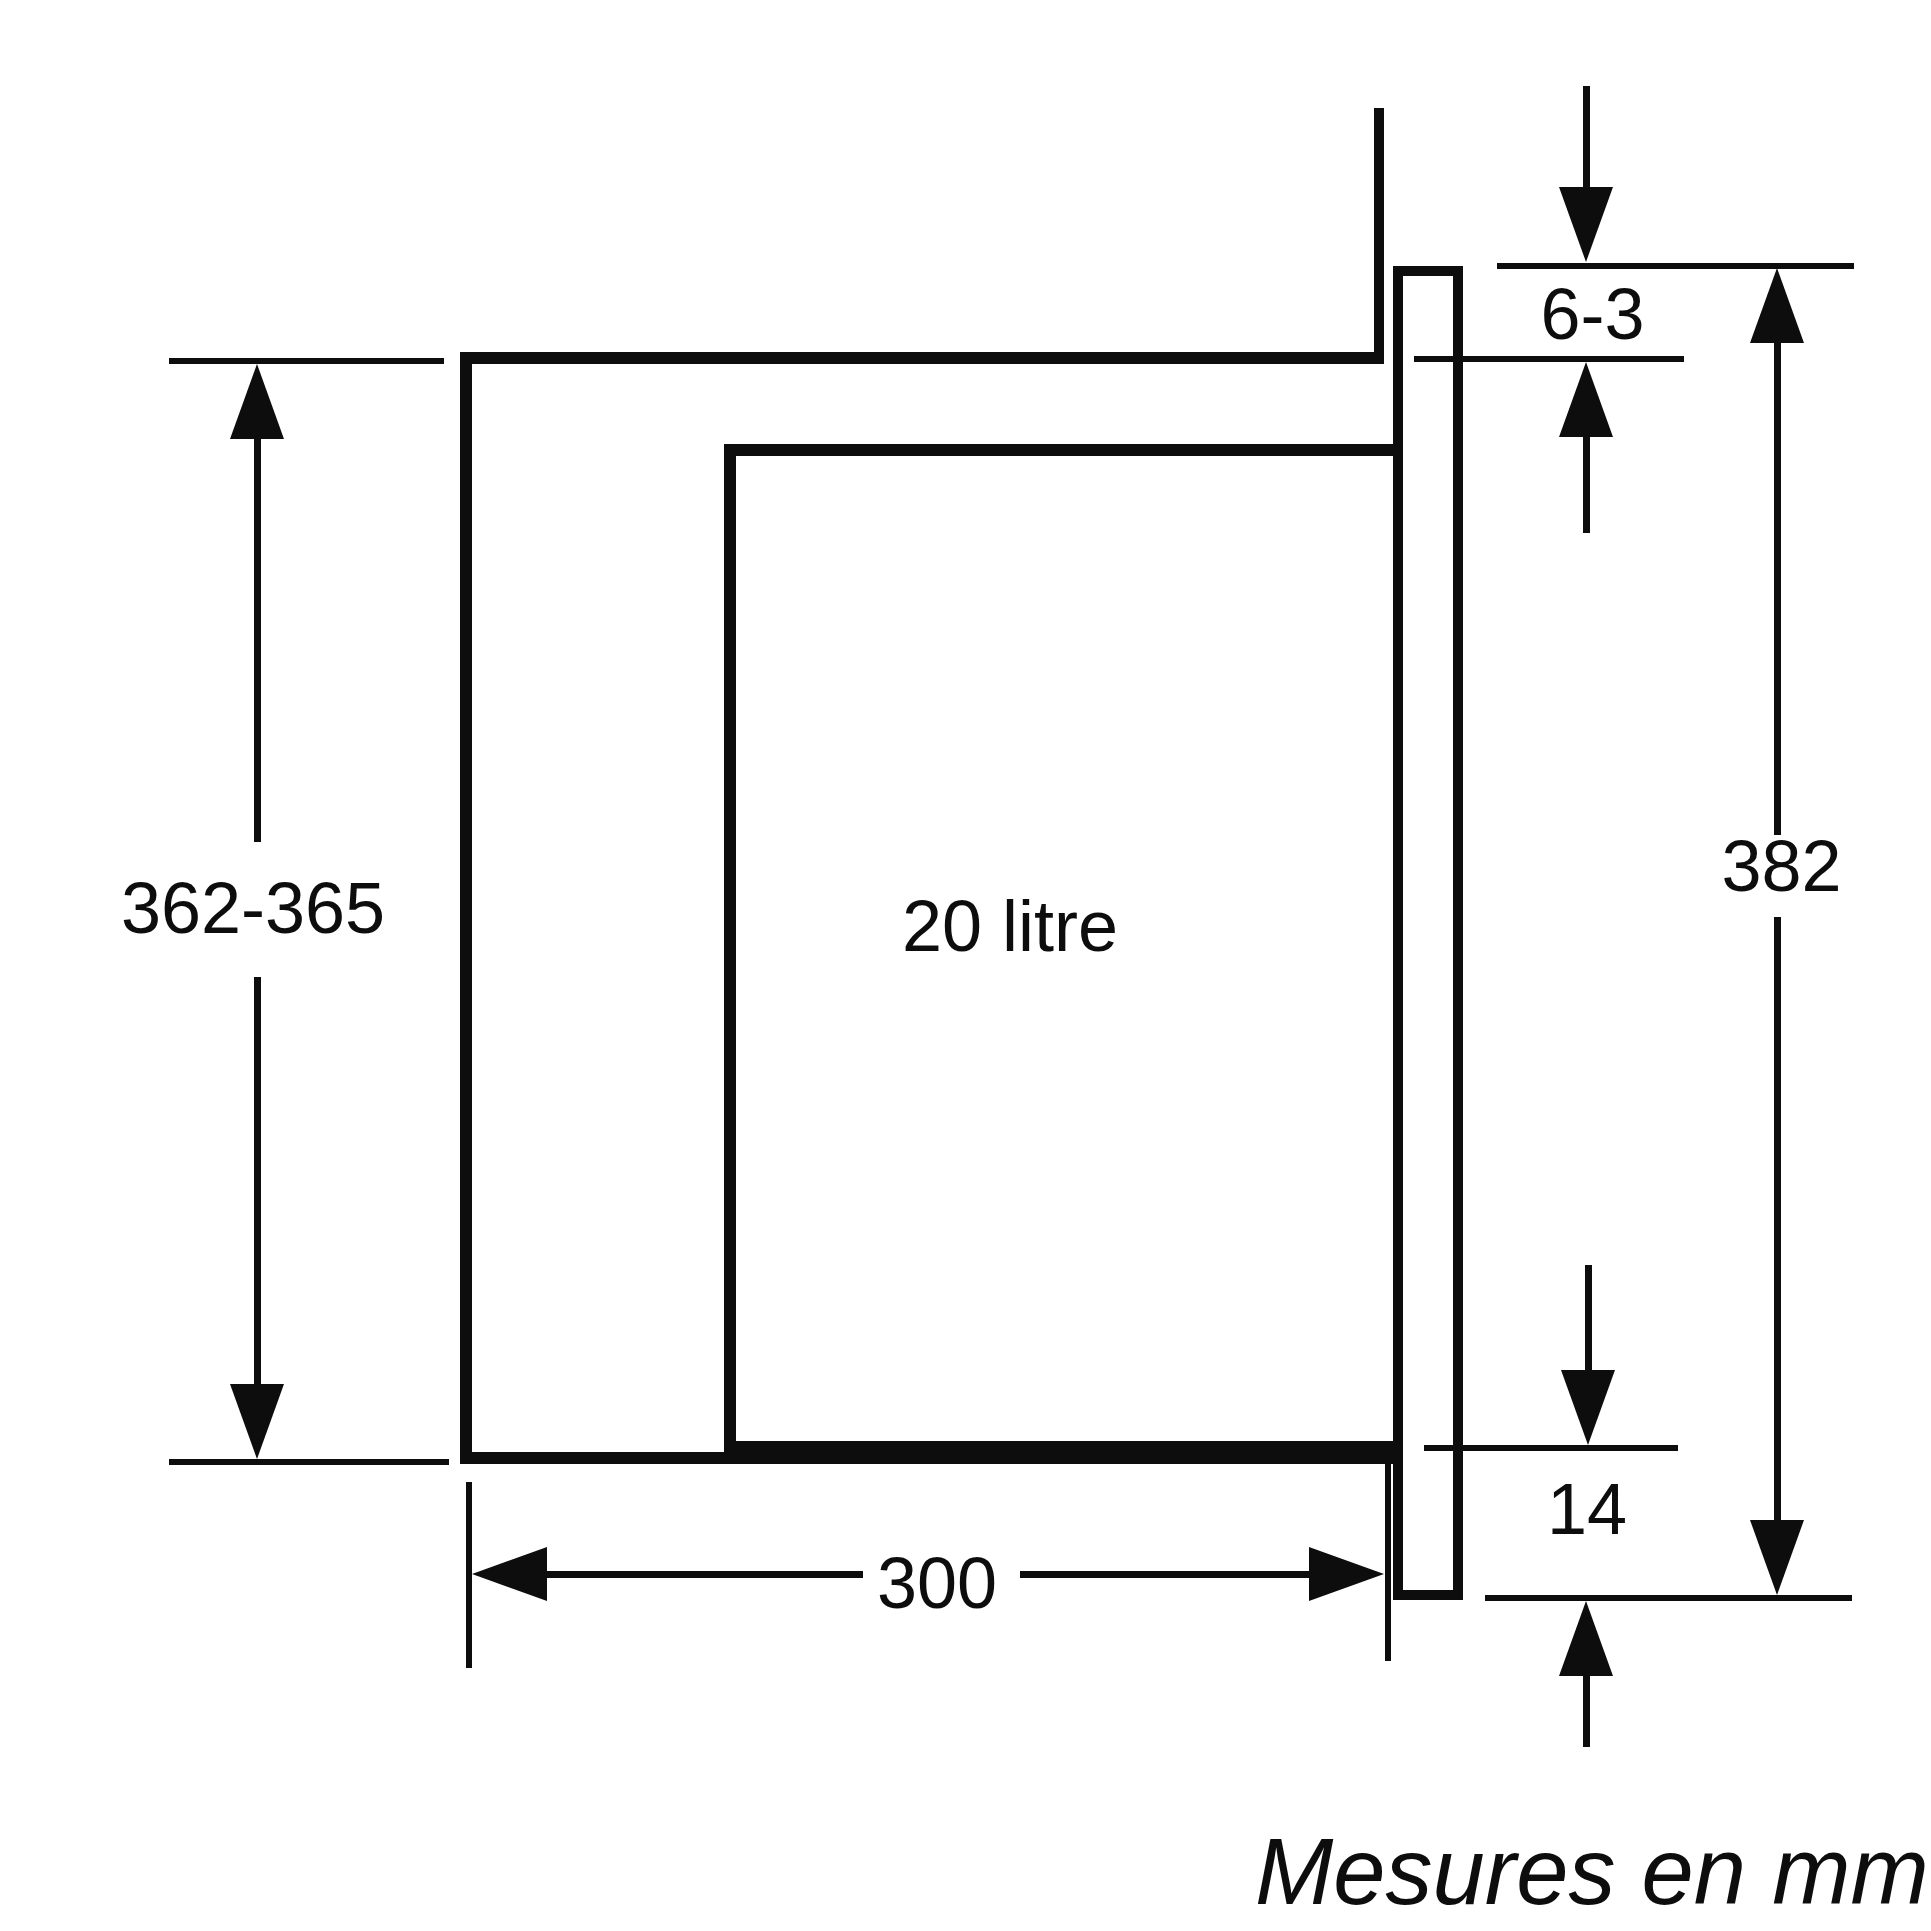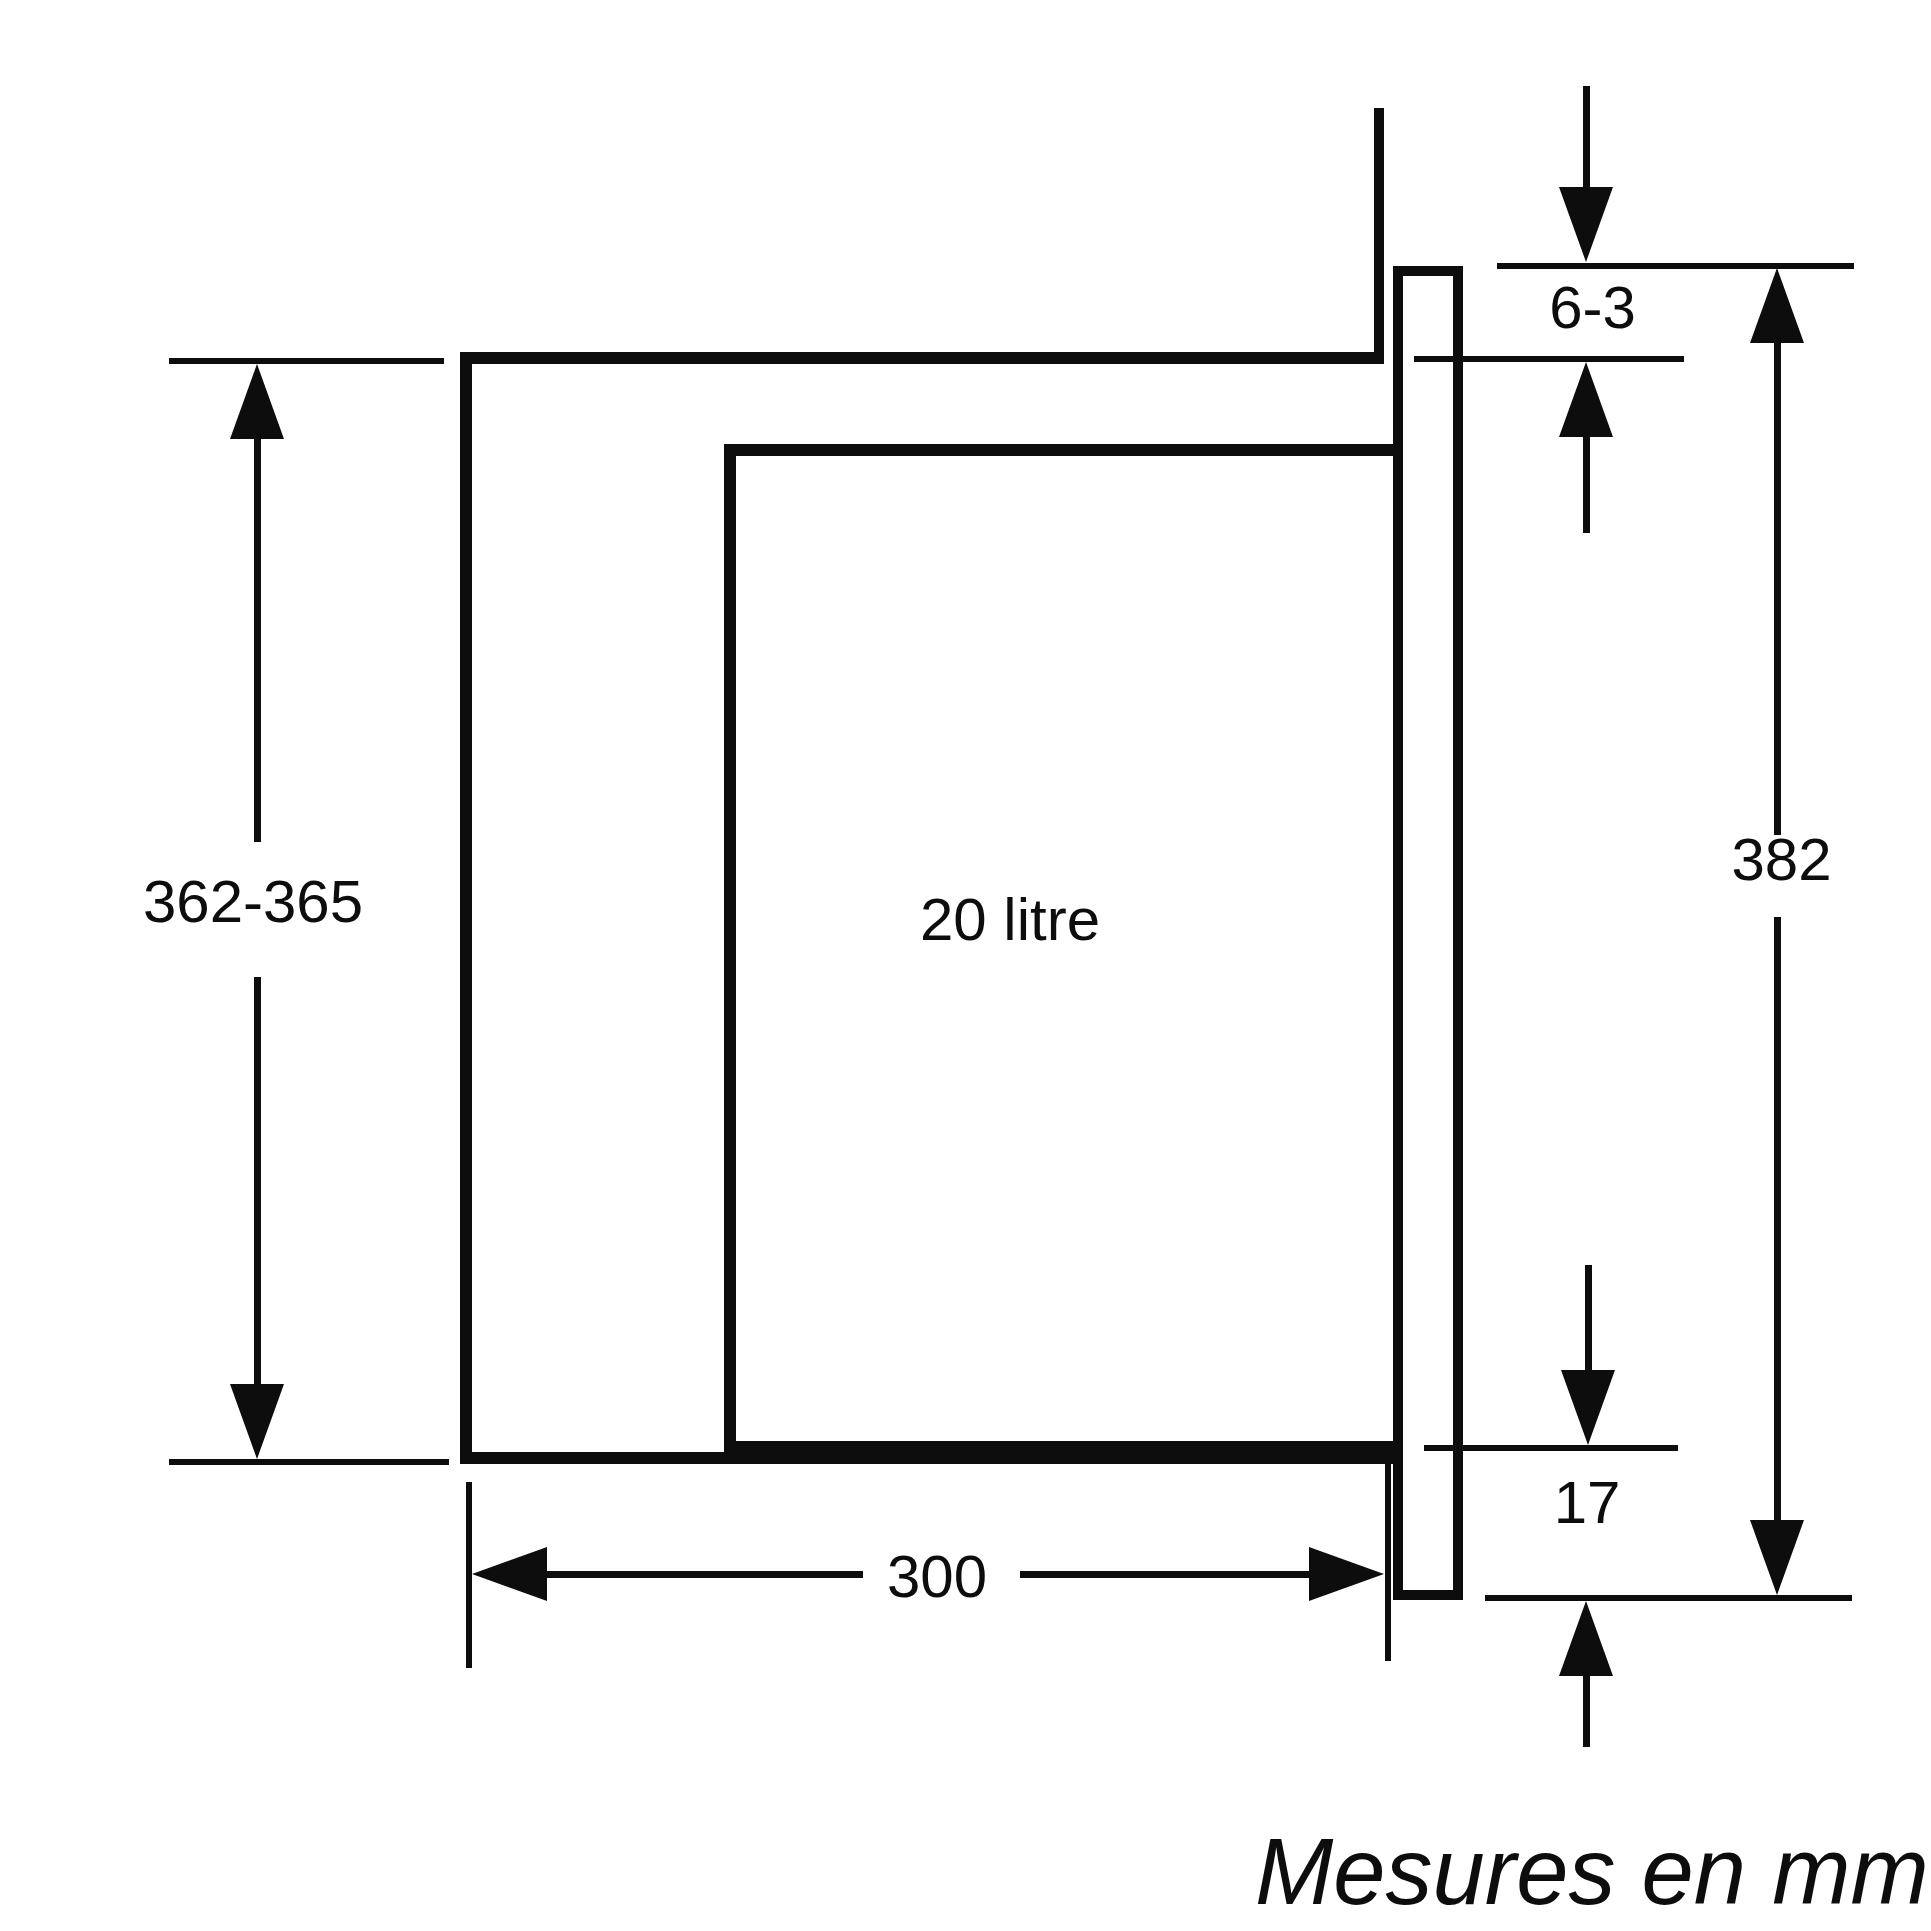--- a/index.html
+++ b/index.html
@@ -21,21 +21,21 @@
   }
   .panel-box {
     position: absolute;
     border: 10.6px solid #0d0d0d;
     background: #ffffff;
     box-sizing: border-box;
   }
   .lbl {
     position: absolute;
     color: #0d0d0d;
-    font-size: 60px;
+    font-size: 72px;
     line-height: 1;
     text-align: center;
     white-space: nowrap;
   }
   .caption {
     font-size: 94px;
     font-style: italic;
   }
   .ah { position: absolute; width: 0; height: 0; }
   .ah-up {
@@ -100,21 +100,21 @@
   <div class="ah ah-down z-dim" style="left:1559px; top:187px;"></div>
   <div class="line z-dim" style="left:1497px; top:263px; width:357px; height:5.8px;"></div>
   <div class="lbl z-dim" style="left:1501px; top:278px; width:183px;">6-3</div>
   <div class="line z-dim" style="left:1414px; top:356px; width:270px; height:5.8px;"></div>
   <div class="ah ah-up z-dim" style="left:1559px; top:362px;"></div>
   <div class="line z-dim" style="left:1583px; top:434px; width:6.8px; height:99px;"></div>
 
   <div class="line z-dim" style="left:1585px; top:1265px; width:6.8px; height:108px;"></div>
   <div class="ah ah-down z-dim" style="left:1561px; top:1370px;"></div>
   <div class="line z-dim" style="left:1424px; top:1445px; width:254px; height:5.8px;"></div>
-  <div class="lbl z-dim" style="left:1500px; top:1473px; width:174px;">17</div>
+  <div class="lbl z-dim" style="left:1500px; top:1473px; width:174px;">14</div>
   <div class="line z-dim" style="left:1485px; top:1595px; width:367px; height:5.8px;"></div>
   <div class="ah ah-up z-dim" style="left:1559px; top:1601px;"></div>
   <div class="line z-dim" style="left:1583px; top:1675px; width:6.8px; height:72px;"></div>
 
   <div class="ah ah-up z-dim" style="left:1750px; top:268px;"></div>
   <div class="line z-dim" style="left:1774px; top:342px; width:6.8px; height:493px;"></div>
   <div class="lbl z-dim" style="left:1661px; top:830px; width:241px;">382</div>
   <div class="line z-dim" style="left:1774px; top:917px; width:6.8px; height:604px;"></div>
   <div class="ah ah-down z-dim" style="left:1750px; top:1520px;"></div>
 

